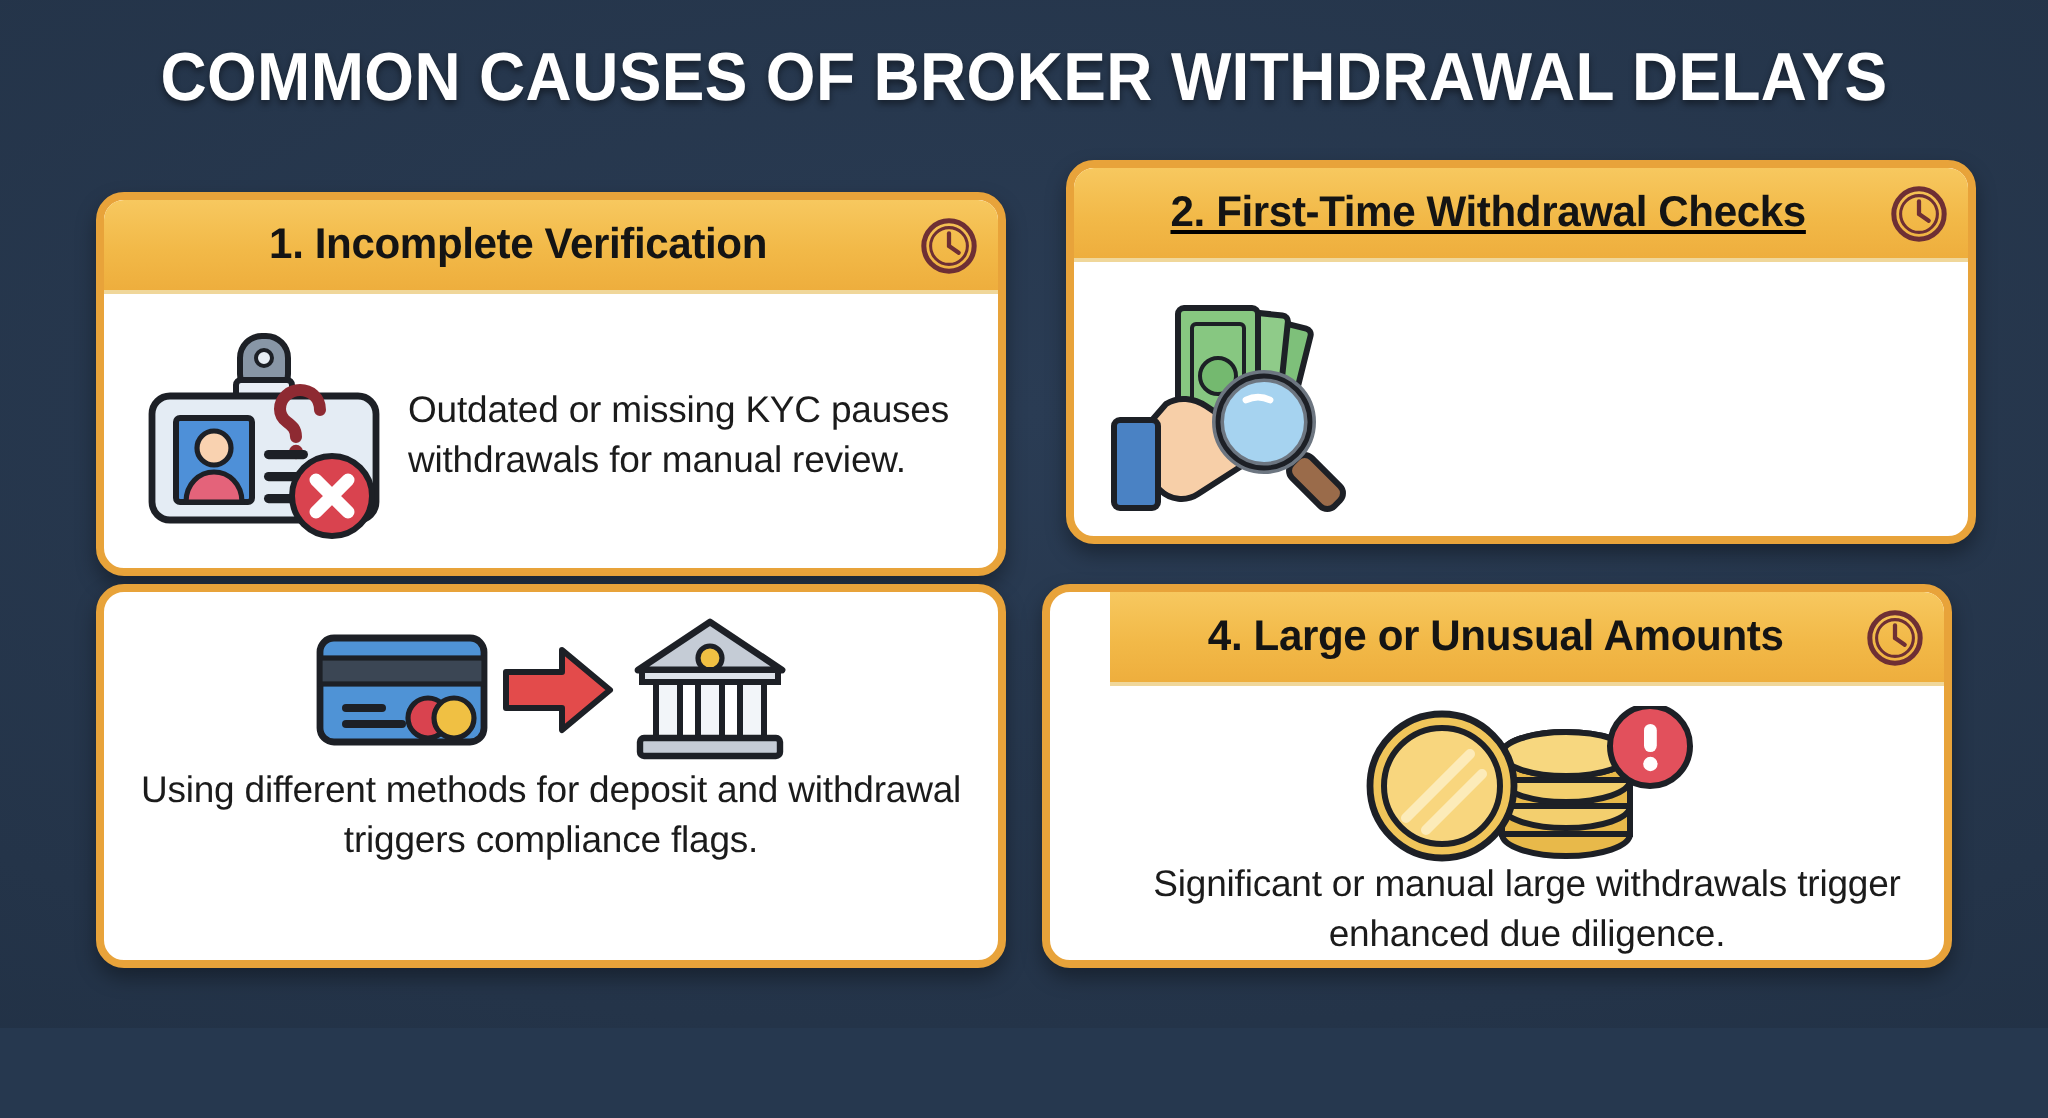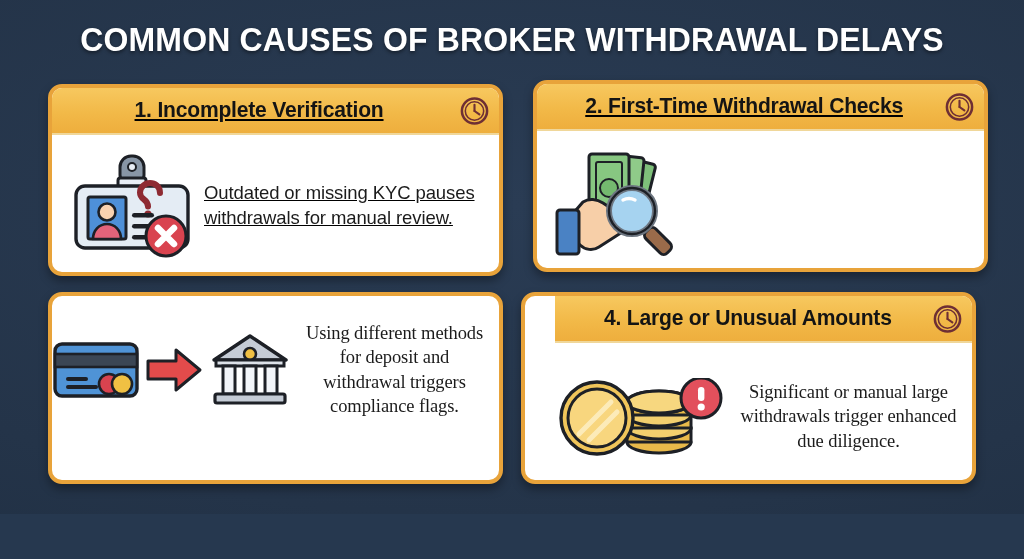--- a/index.html
+++ b/index.html
@@ -40,21 +40,21 @@
   .card{
     position:absolute;
     width:455px;height:192px;
     background:#ffffff;
     border:4px solid #e8a33a;
     border-radius:14px;
     box-sizing:border-box;
     box-shadow:0 5px 10px rgba(0,0,0,.35);
     overflow:hidden;
   }
-  .card.c1{left:0;top:4px;text-decoration:underline;}
+  .card.c1{left:0;top:16px;}
   .card.c2{left:485px;top:0;text-decoration:underline;}
   .card.c3{left:0;top:212px;}
   .card.c4{left:473px;top:212px;padding-left:30px;}
 
   .card-head{
     position:relative;
     height:47px;
     background:linear-gradient(180deg,#f7c85f 0%,#f2b948 55%,#eeae3d 100%);
     border-bottom:2px solid #f0d79a;
     display:flex;align-items:center;justify-content:center;
@@ -76,21 +76,21 @@
   }
 
   .card-body{
     position:relative;
     height:141px;
     display:flex;
     align-items:center;
     box-sizing:border-box;
   }
   .card-body.side{padding:0 14px 0 16px;gap:8px;}
-  .card-body.stack{justify-content:flex-start;padding-top:6px;font-family:Liberation Serif, serif;}
+  .card-body.stack{flex-direction:column;justify-content:center;padding-top:6px;}
 
   .icon-wrap{flex:0 0 auto;display:flex;align-items:center;justify-content:center;}
   .desc{
     color:#1b1b1b;
     font-size:18.5px;
     line-height:1.31;
     letter-spacing:-0.1px;
   }
   .desc.center{text-align:center;width:100%;padding:0 12px;box-sizing:border-box;}
   .row-icons{display:flex;align-items:center;justify-content:center;gap:6px;height:76px;}

